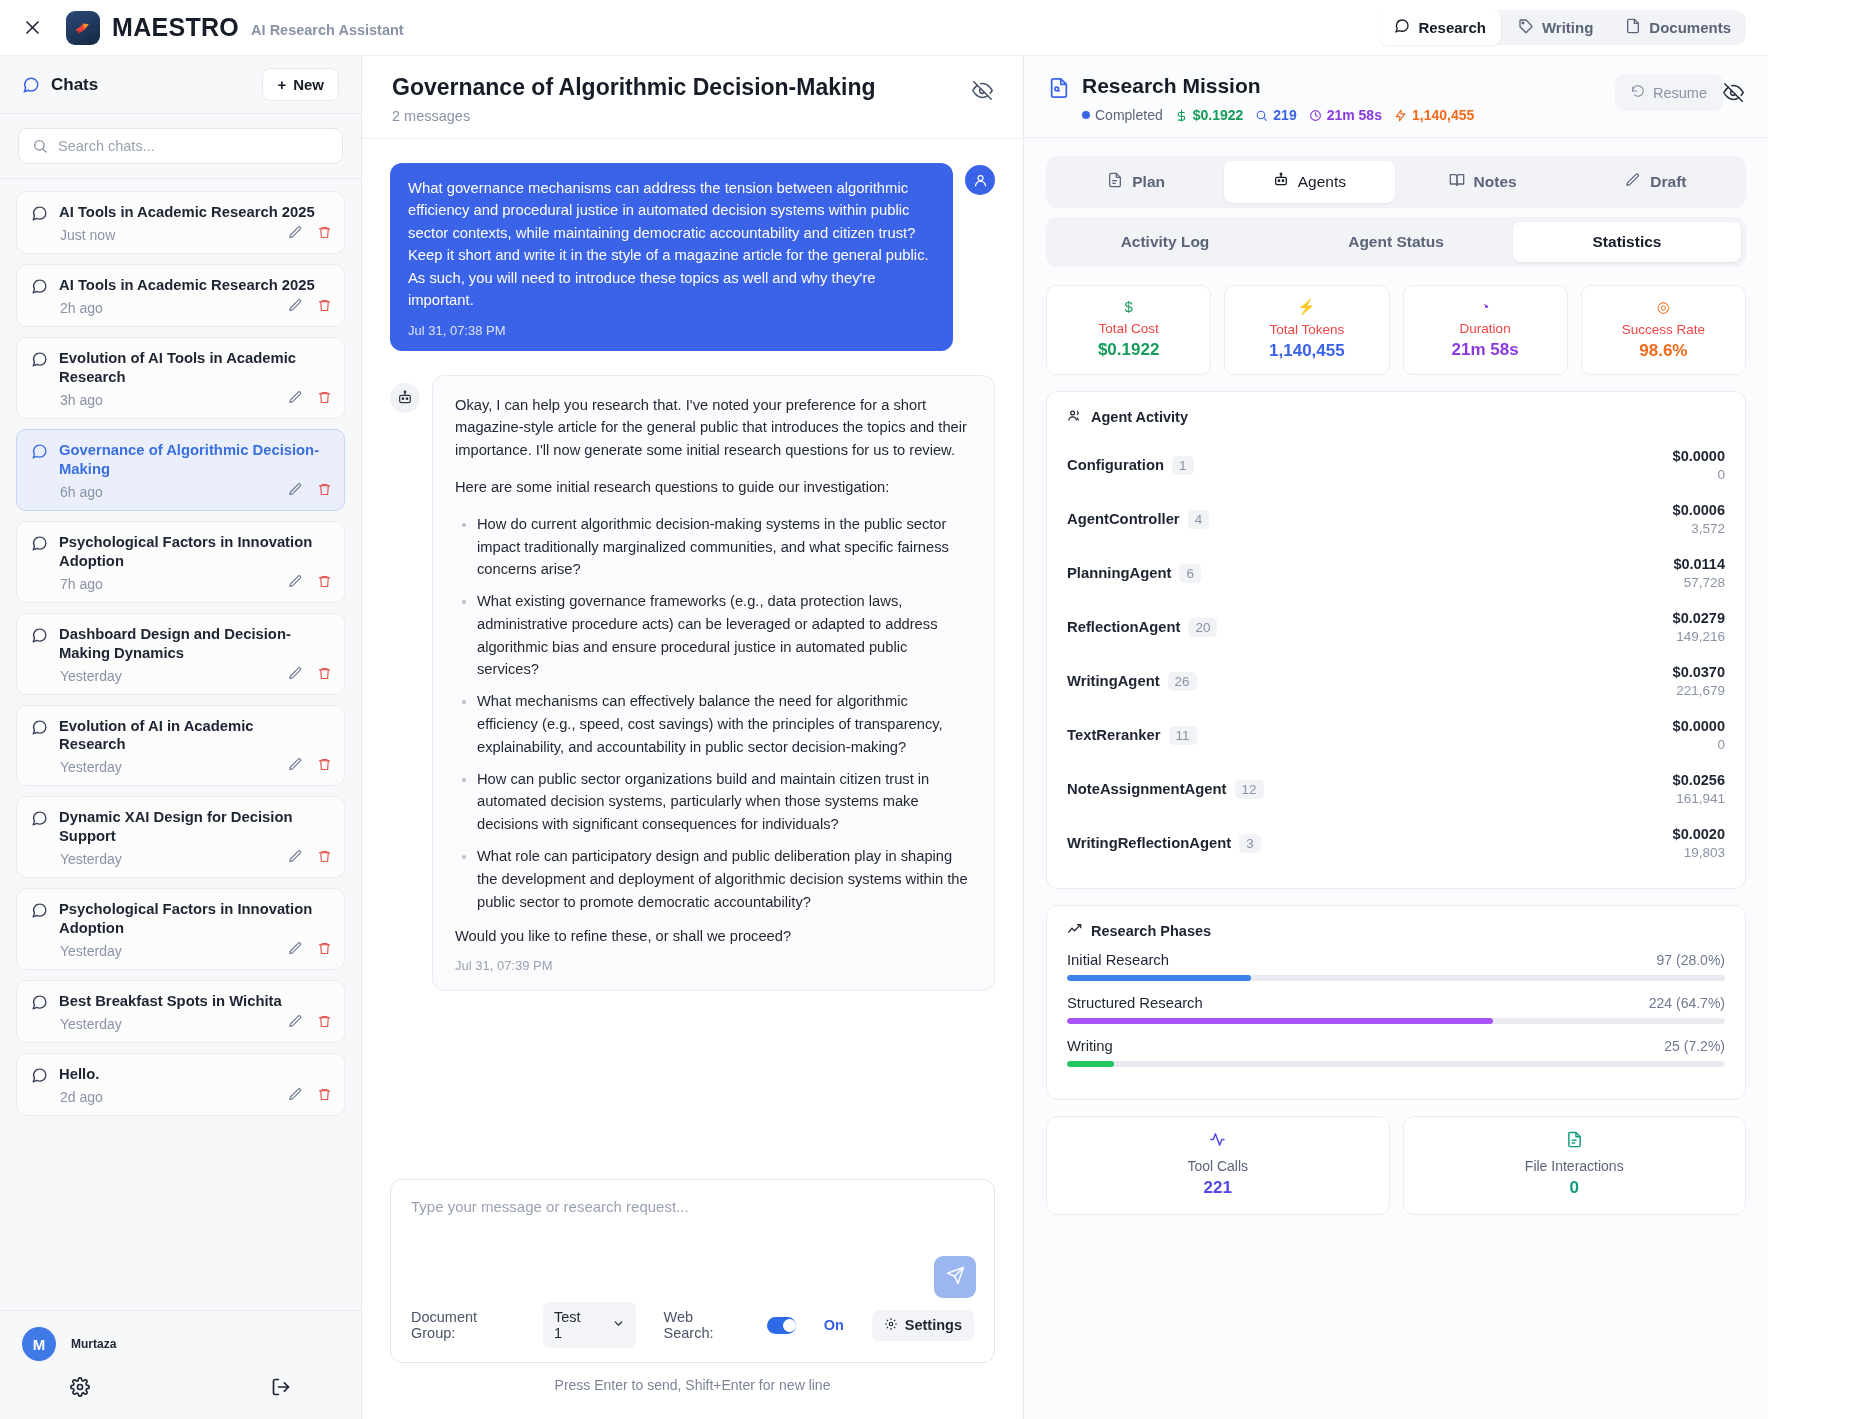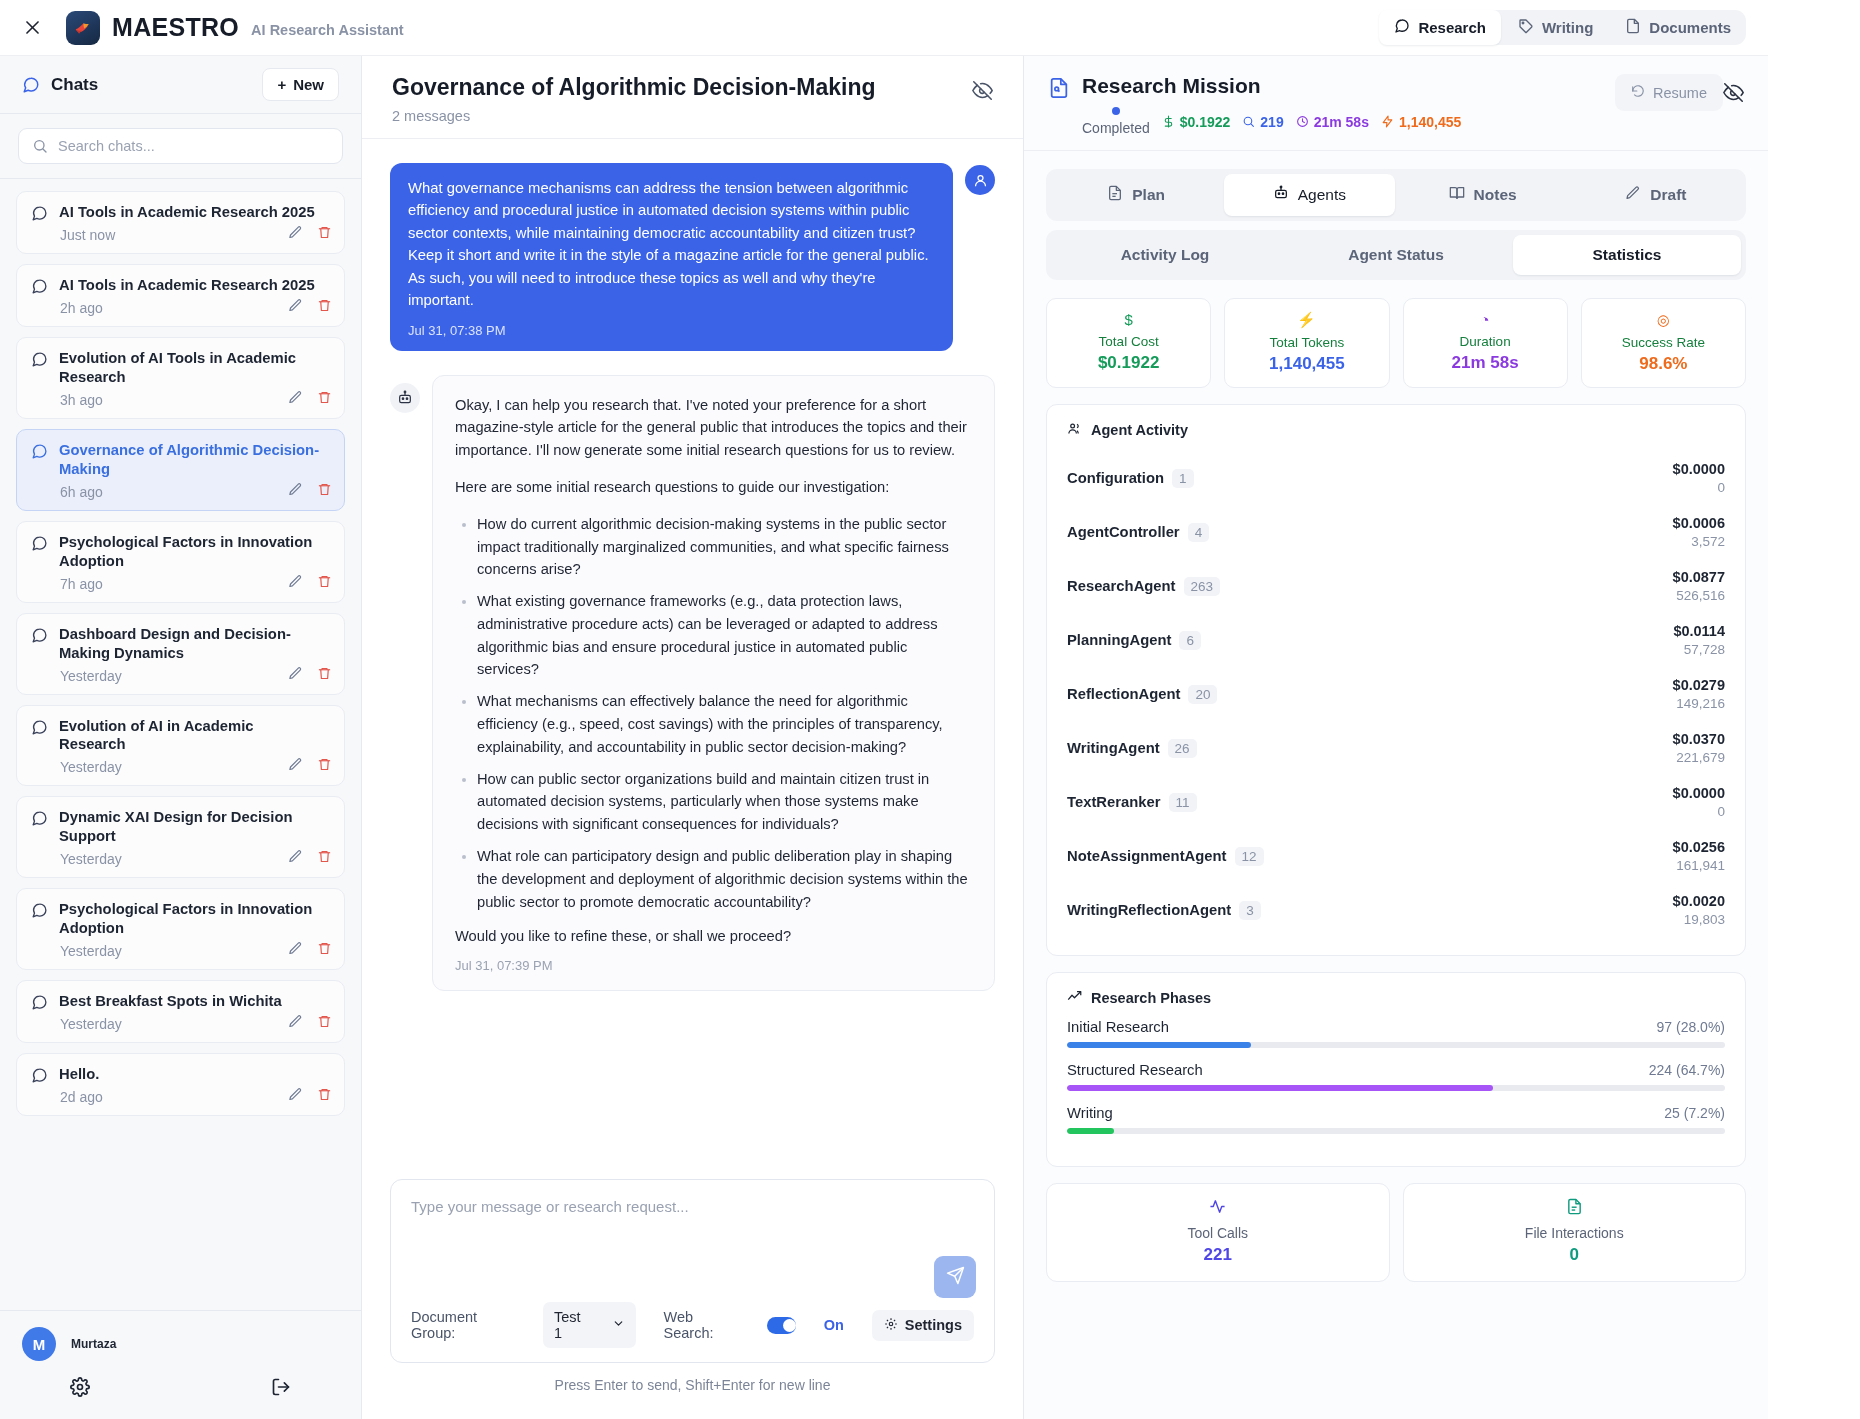--- a/index.html
+++ b/index.html
@@ -169,21 +169,21 @@
   .composer-hint { text-align:center; font-size:14px; color:#7c8598; padding-bottom:14px; }
 
   
   .right { width: 744px; flex:0 0 744px; background:#fbfcfd; display:flex; flex-direction:column; min-height:0; }
   .rm-head { padding: 18px 24px 14px 24px; display:flex; align-items:flex-start; border-bottom:1px solid #eceef3; }
   .rm-icon { color:#3b63e8; margin-right:12px; margin-top:3px; }
   .rm-title { font-size:21px; font-weight:700; color:#161c28; }
   .rm-meta { display:flex; align-items:center; gap:12px; margin-top:9px; flex-wrap:wrap; }
   .rm-chip { display:flex; align-items:center; gap:5px; font-size:14px; font-weight:600; }
   .dot { width:8px; height:8px; border-radius:50%; background:#3b63e8; display:inline-block; }
-  .rm-status { color:#5b6478; font-weight:500;flex-direction:column; }
+  .rm-status { color:#5b6478; font-weight:500; }
   .rm-head-right { margin-left:auto; display:flex; align-items:center; }
   .resume-btn {
     display:flex; align-items:center; gap:8px; background:#f2f4f8; border:none;
     border-radius:9px; padding:10px 16px; font-size:14.5px; color:#8a93a6; font-family:inherit; cursor:pointer;
   }
   .rp-body { flex:1; overflow-y:auto; padding: 18px 22px 20px 22px; }
   .tabs-main {
     display:flex; background:#f1f3f7; border-radius:11px; padding:5px; gap:3px;
   }
   .tab-main {
@@ -197,21 +197,21 @@
     font-size:15.5px; color:#5b6478; font-weight:600; cursor:pointer;
   }
   .tab-sub.active { background:#fff; color:#161c28; font-weight:700; box-shadow:0 1px 2px rgba(16,24,40,.08); }
 
   .kpi-row { display:flex; gap:13px; margin-top: 18px; }
   .kpi {
     flex:1; background:#fff; border:1px solid #e9ecf2; border-radius:10px;
     padding: 12px 8px 13px 8px; text-align:center;
   }
   .kpi-ic { font-size:15px; margin-bottom:6px; }
-  .kpi-label { font-size:13.5px; color:#15803d; }
+  .kpi-label { font-size:13.5px; color:#ef4444; }
   .kpi-val { font-size:17px; font-weight:700; margin-top:4px; }
 
   .card { background:#fff; border:1px solid #e9ecf2; border-radius:11px; margin-top:16px; padding: 16px 20px 18px 20px; }
   .card-title { display:flex; align-items:center; gap:9px; font-size:14.5px; font-weight:700; color:#1d2432; margin-bottom:12px; }
   .agent-row { display:flex; align-items:center; padding: 10px 0; }
   .agent-name { font-size:14.8px; font-weight:700; color:#1d2432; }
   .agent-count {
     font-size:13.5px; color:#8a93a6; background:#f1f3f7; border-radius:5px;
     padding: 2px 7px; margin-left:8px; display:inline-block;
   }
@@ -810,27 +810,20 @@
                 </div>
               </div>
               <div class="agent-row">
                 <div><span class="agent-name">AgentController</span><span class="agent-count">4</span></div>
                 <div class="agent-right">
                   <div class="agent-cost">$0.0006</div>
                   <div class="agent-tok">3,572</div>
                 </div>
               </div>
               <div class="agent-row">
-                <div><span class="agent-name">ResearchAgent</span><span class="agent-count">263</span></div>
-                <div class="agent-right">
-                  <div class="agent-cost">$0.0877</div>
-                  <div class="agent-tok">526,516</div>
-                </div>
-              </div>
-              <div class="agent-row">
                 <div><span class="agent-name">PlanningAgent</span><span class="agent-count">6</span></div>
                 <div class="agent-right">
                   <div class="agent-cost">$0.0114</div>
                   <div class="agent-tok">57,728</div>
                 </div>
               </div>
               <div class="agent-row">
                 <div><span class="agent-name">ReflectionAgent</span><span class="agent-count">20</span></div>
                 <div class="agent-right">
                   <div class="agent-cost">$0.0279</div>

